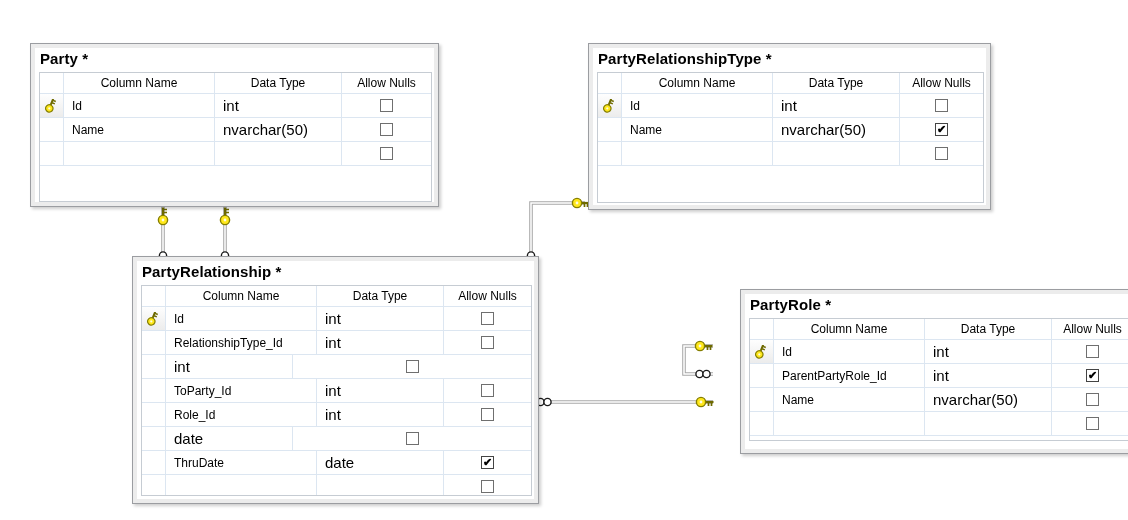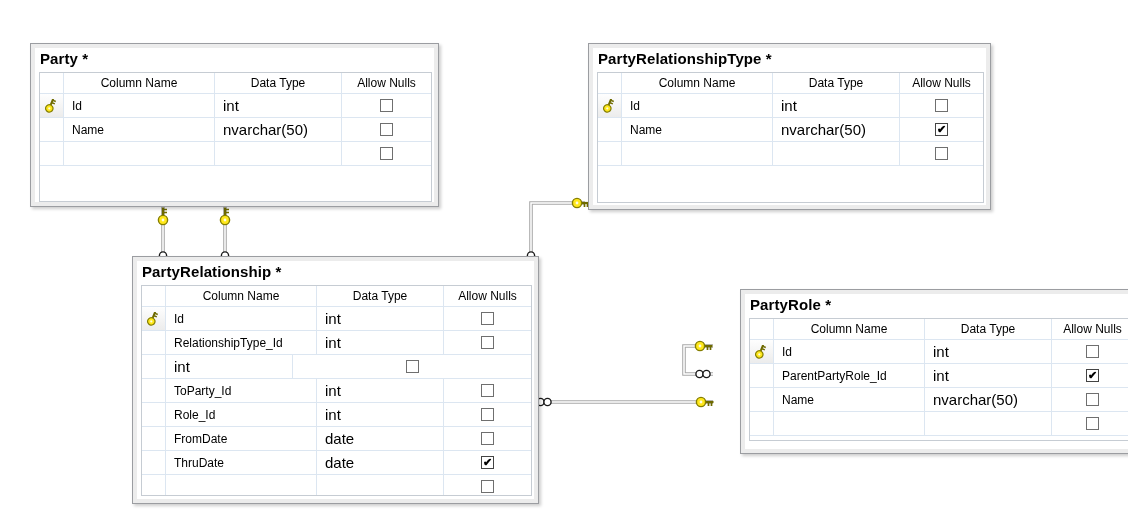--- a/index.html
+++ b/index.html
@@ -253,21 +253,20 @@
         <div class="row">
           <div class="cell c-icon"></div>
           <div class="cell c-name">Role_Id</div>
           <div class="cell c-type">int</div>
           <div class="cell c-nulls">
             <span class="cb"></span>
           </div>
         </div>
         <div class="row">
           <div class="cell c-icon"></div>
-          <div class="cell c-name">FromDate</div>
           <div class="cell c-type">date</div>
           <div class="cell c-nulls">
             <span class="cb"></span>
           </div>
         </div>
         <div class="row">
           <div class="cell c-icon"></div>
           <div class="cell c-name">ThruDate</div>
           <div class="cell c-type">date</div>
           <div class="cell c-nulls">

